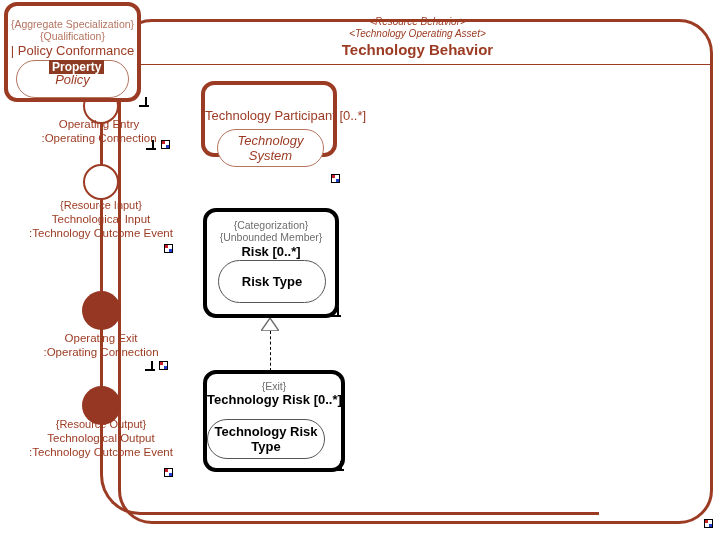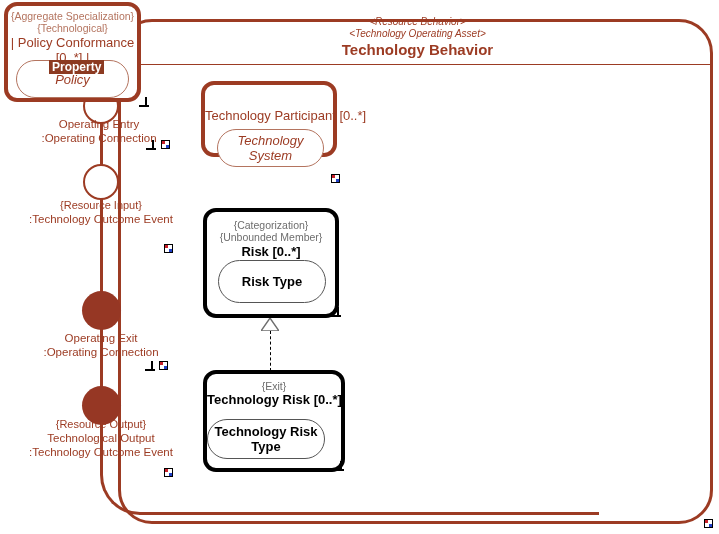--- a/index.html
+++ b/index.html
@@ -105,21 +105,21 @@
     border: 1.5px solid #555555;
     color: #000000;
     font-size: 13px;
     font-weight: bold;
   }
 
   
   #policy-node {
     left: 4px; top: 2px; width: 137px; height: 100px;
   }
-  #policy-node .labels { padding-top: 4px; white-space: normal; }
+  #policy-node .labels { padding-top: 4px; white-space: normal; margin-top: 8px; }
   #policy-inner {
     position: absolute;
     left: 8px; top: 54px; width: 113px; height: 38px;
   }
   #policy-property-band {
     position: absolute;
     left: 41px;
     top: 54px;
     background: #8c3a21;
     color: #ffffff;
@@ -296,20 +296,21 @@
 
   <div class="abs flow-label" id="label-entry">
     <span class="nm">Operating Entry</span>
     <span class="nm">:Operating Connection</span>
   </div>
   <div class="abs arrow-glyph" style="left:146px; top:140px;"></div>
   <div class="abs badge" style="left:161px; top:140px;"></div>
 
   <div class="abs flow-label" id="label-input">
     <span class="constraint">{Resource Input}</span>
+    <span class="nm">Technological Input</span>
     <span class="nm">:Technology Outcome Event</span>
   </div>
   <div class="abs badge" style="left:164px; top:244px;"></div>
 
   <div class="abs flow-label" id="label-exit">
     <span class="nm">Operating Exit</span>
     <span class="nm">:Operating Connection</span>
   </div>
   <div class="abs arrow-glyph" style="left:145px; top:361px;"></div>
   <div class="abs badge" style="left:159px; top:361px;"></div>
@@ -317,21 +318,21 @@
   <div class="abs flow-label" id="label-output">
     <span class="constraint">{Resource Output}</span>
     <span class="nm">Technological Output</span>
     <span class="nm">:Technology Outcome Event</span>
   </div>
   <div class="abs badge" style="left:164px; top:468px;"></div>
 
   <div class="abs node brown" id="policy-node">
     <div class="labels">
       <span class="constraint">{Aggregate Specialization}</span>
-      <span class="constraint">{Technological}</span>
+      <span class="constraint">{Qualification}</span>
       <span class="name">| Policy Conformance [0..*] |</span>
     </div>
     <div class="inner brown" id="policy-inner">
       <span>Policy</span>
     </div>
     <div id="policy-property-band">Property</div>
   </div>
   <div class="abs arrow-glyph" style="left:139px; top:97px;"></div>
 
   <div class="abs node brown" id="participant-node">

